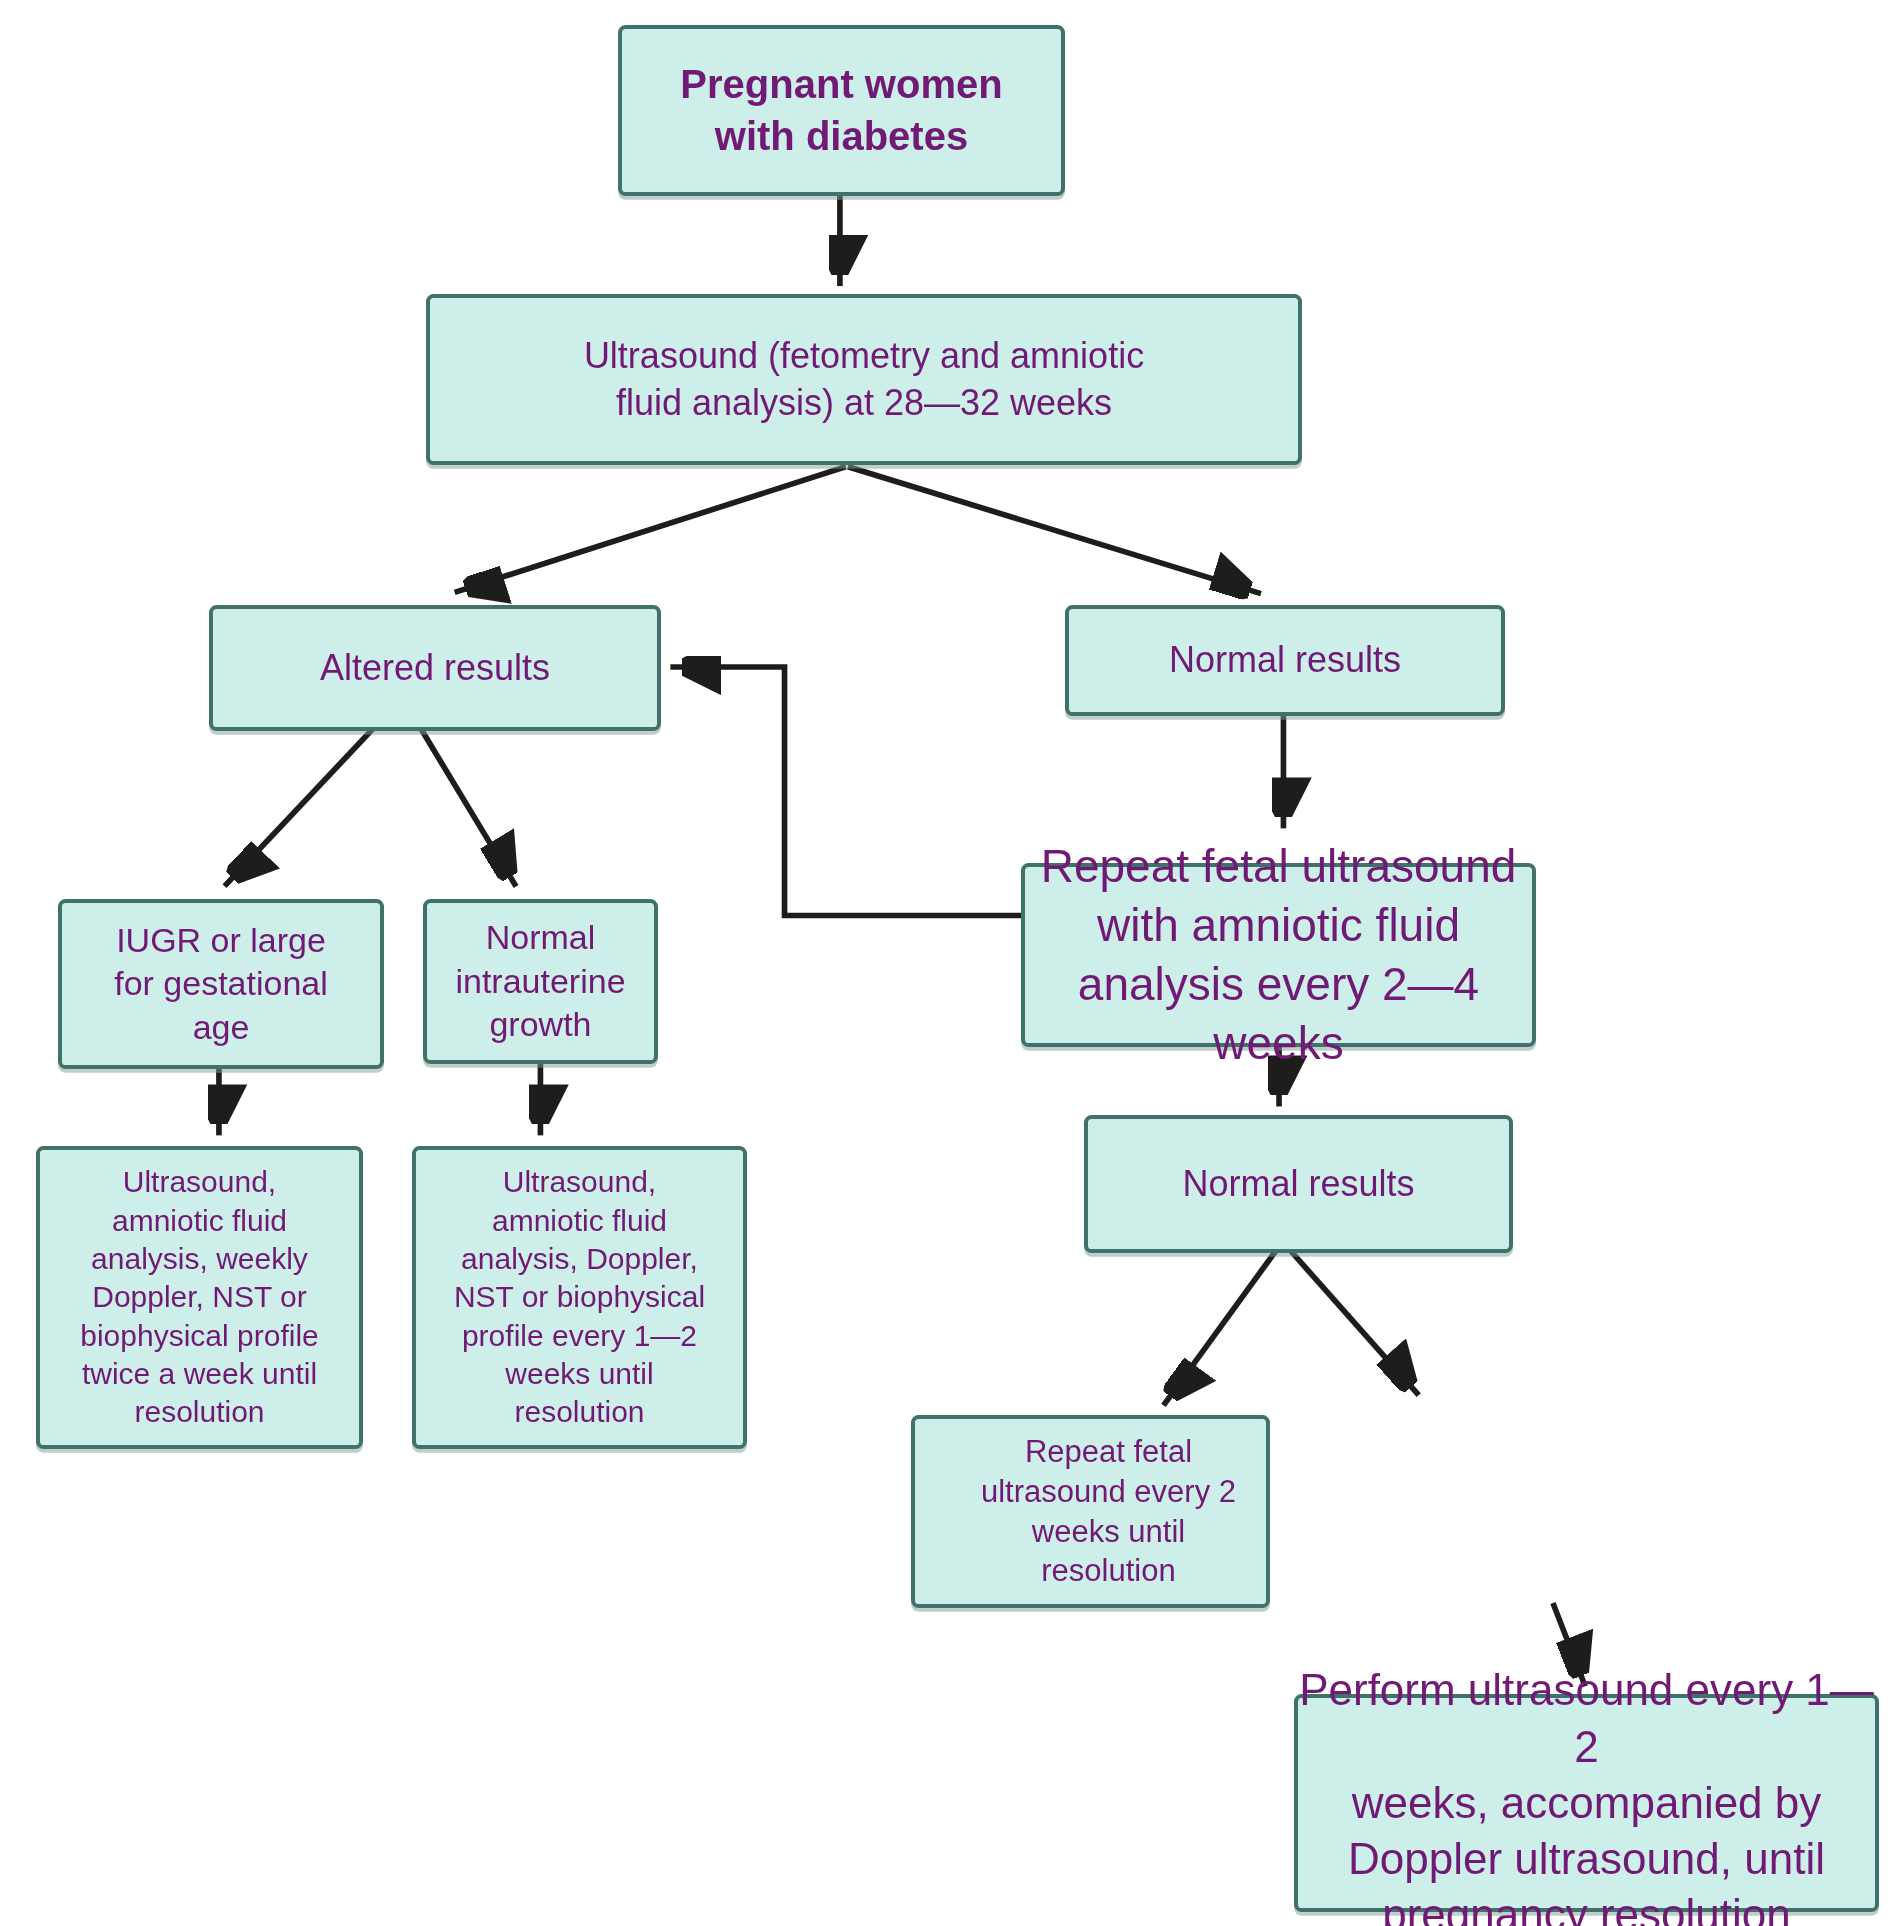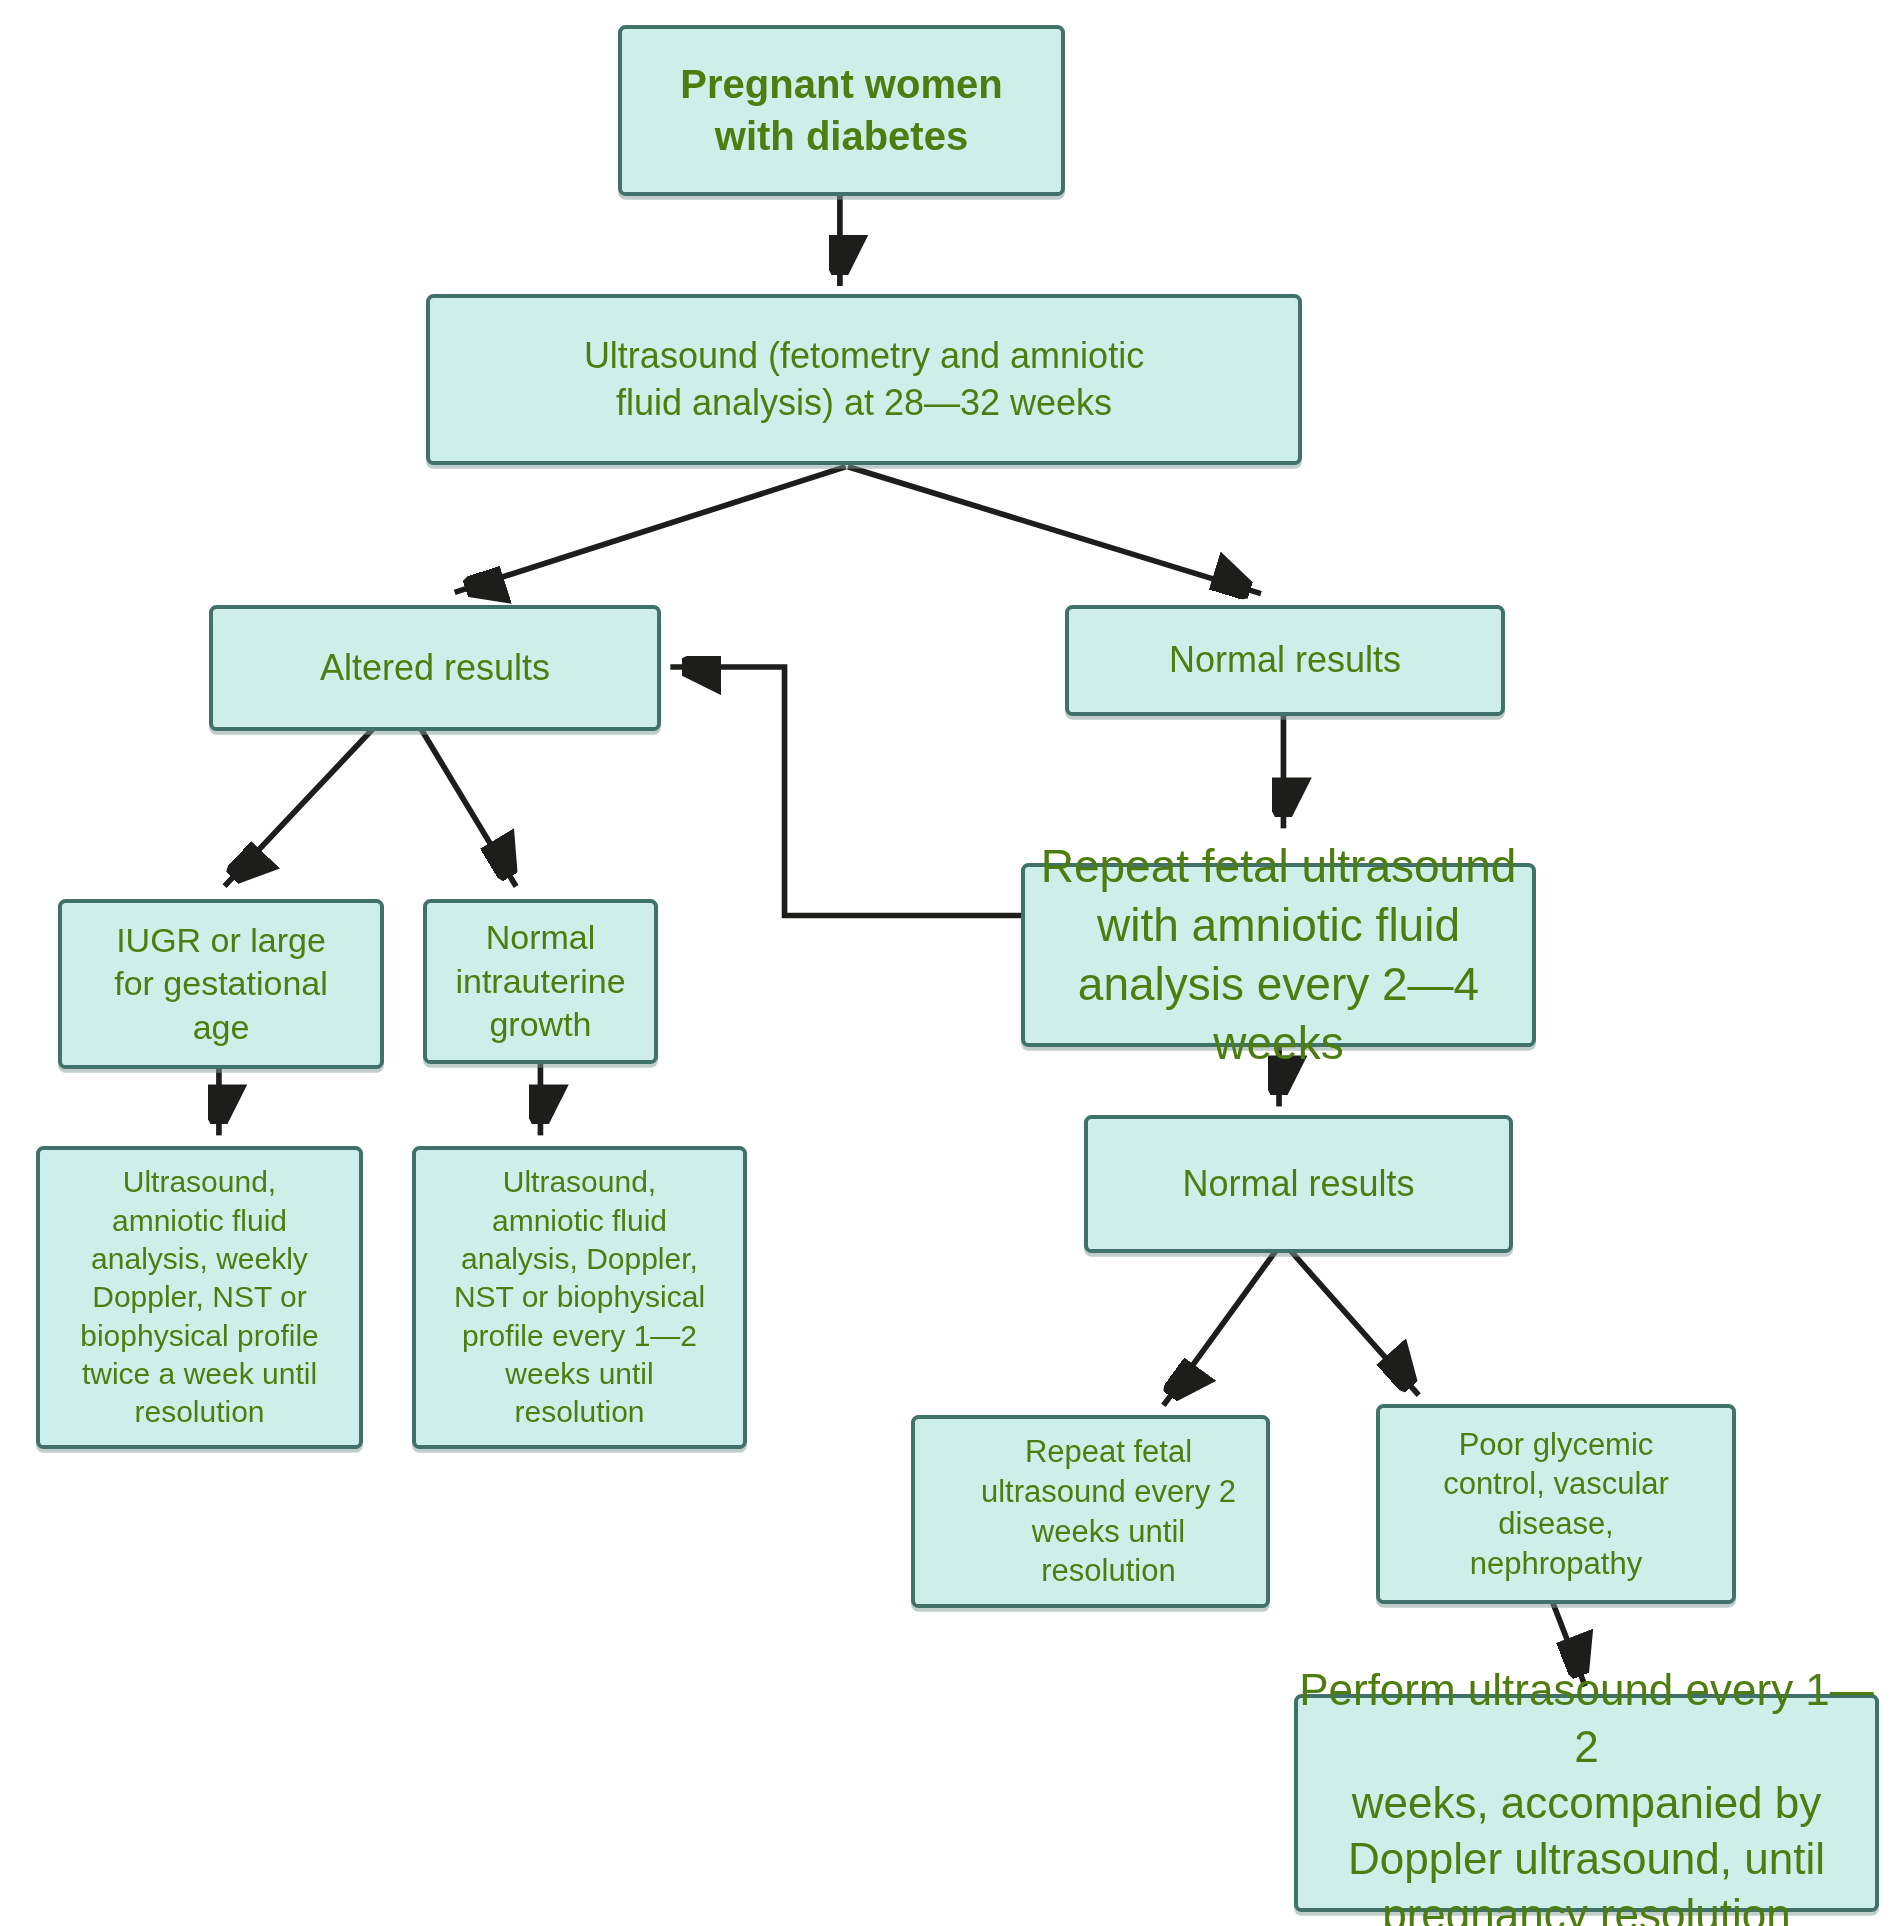--- a/index.html
+++ b/index.html
@@ -12,21 +12,21 @@
   }
   .node{
     position:absolute;
     box-sizing:border-box;
     background:#cdeee9;
     border:4.4px solid #40726a;
     border-radius:7.6px;
     box-shadow:0 3.8px 0 rgba(127,157,151,0.5);
     display:flex;align-items:center;justify-content:center;
     text-align:center;
-    color:#4d7c0f;
+    color:#701a75;
     white-space:pre-line;
     line-height:1.28;
   }
   .n-start   {left:618px;  top:25px;   width:447px;  height:171px; font-size:40px; font-weight:bold;}
   .n-us      {left:398px;  top:294px;  width:876px; height:171px; font-size:36px;margin-left:28px;}
   .n-altered {left:209px;  top:605px;  width:452px;  height:126px; font-size:36px;}
   .n-normal1 {left:1065px; top:605px;  width:440px;  height:111px; font-size:36px;}
   .n-iugr    {left:58px;   top:899px; width:326px;  height:170px; font-size:34px;}
   .n-growth  {left:423px;  top:899px; width:235px;  height:165px; font-size:34px;}
   .n-plan-l  {left:36px;   top:1146px; width:327px;  height:303px; font-size:30px;}
@@ -130,26 +130,20 @@
     <span>Normal results</span>
   </div>
 
   <div class="node n-rep2">
     <span>Repeat fetal
 ultrasound every 2
 weeks until
 resolution</span>
   </div>
 
-  <div class="node n-poor">
-    <span>Poor glycemic
-control, vascular
-disease,
-nephropathy</span>
-  </div>
 
   <div class="node n-perform">
     <span>Perform ultrasound every 1—2
 weeks, accompanied by
 Doppler ultrasound, until
 pregnancy resolution</span>
   </div>
 
 </div>
 

